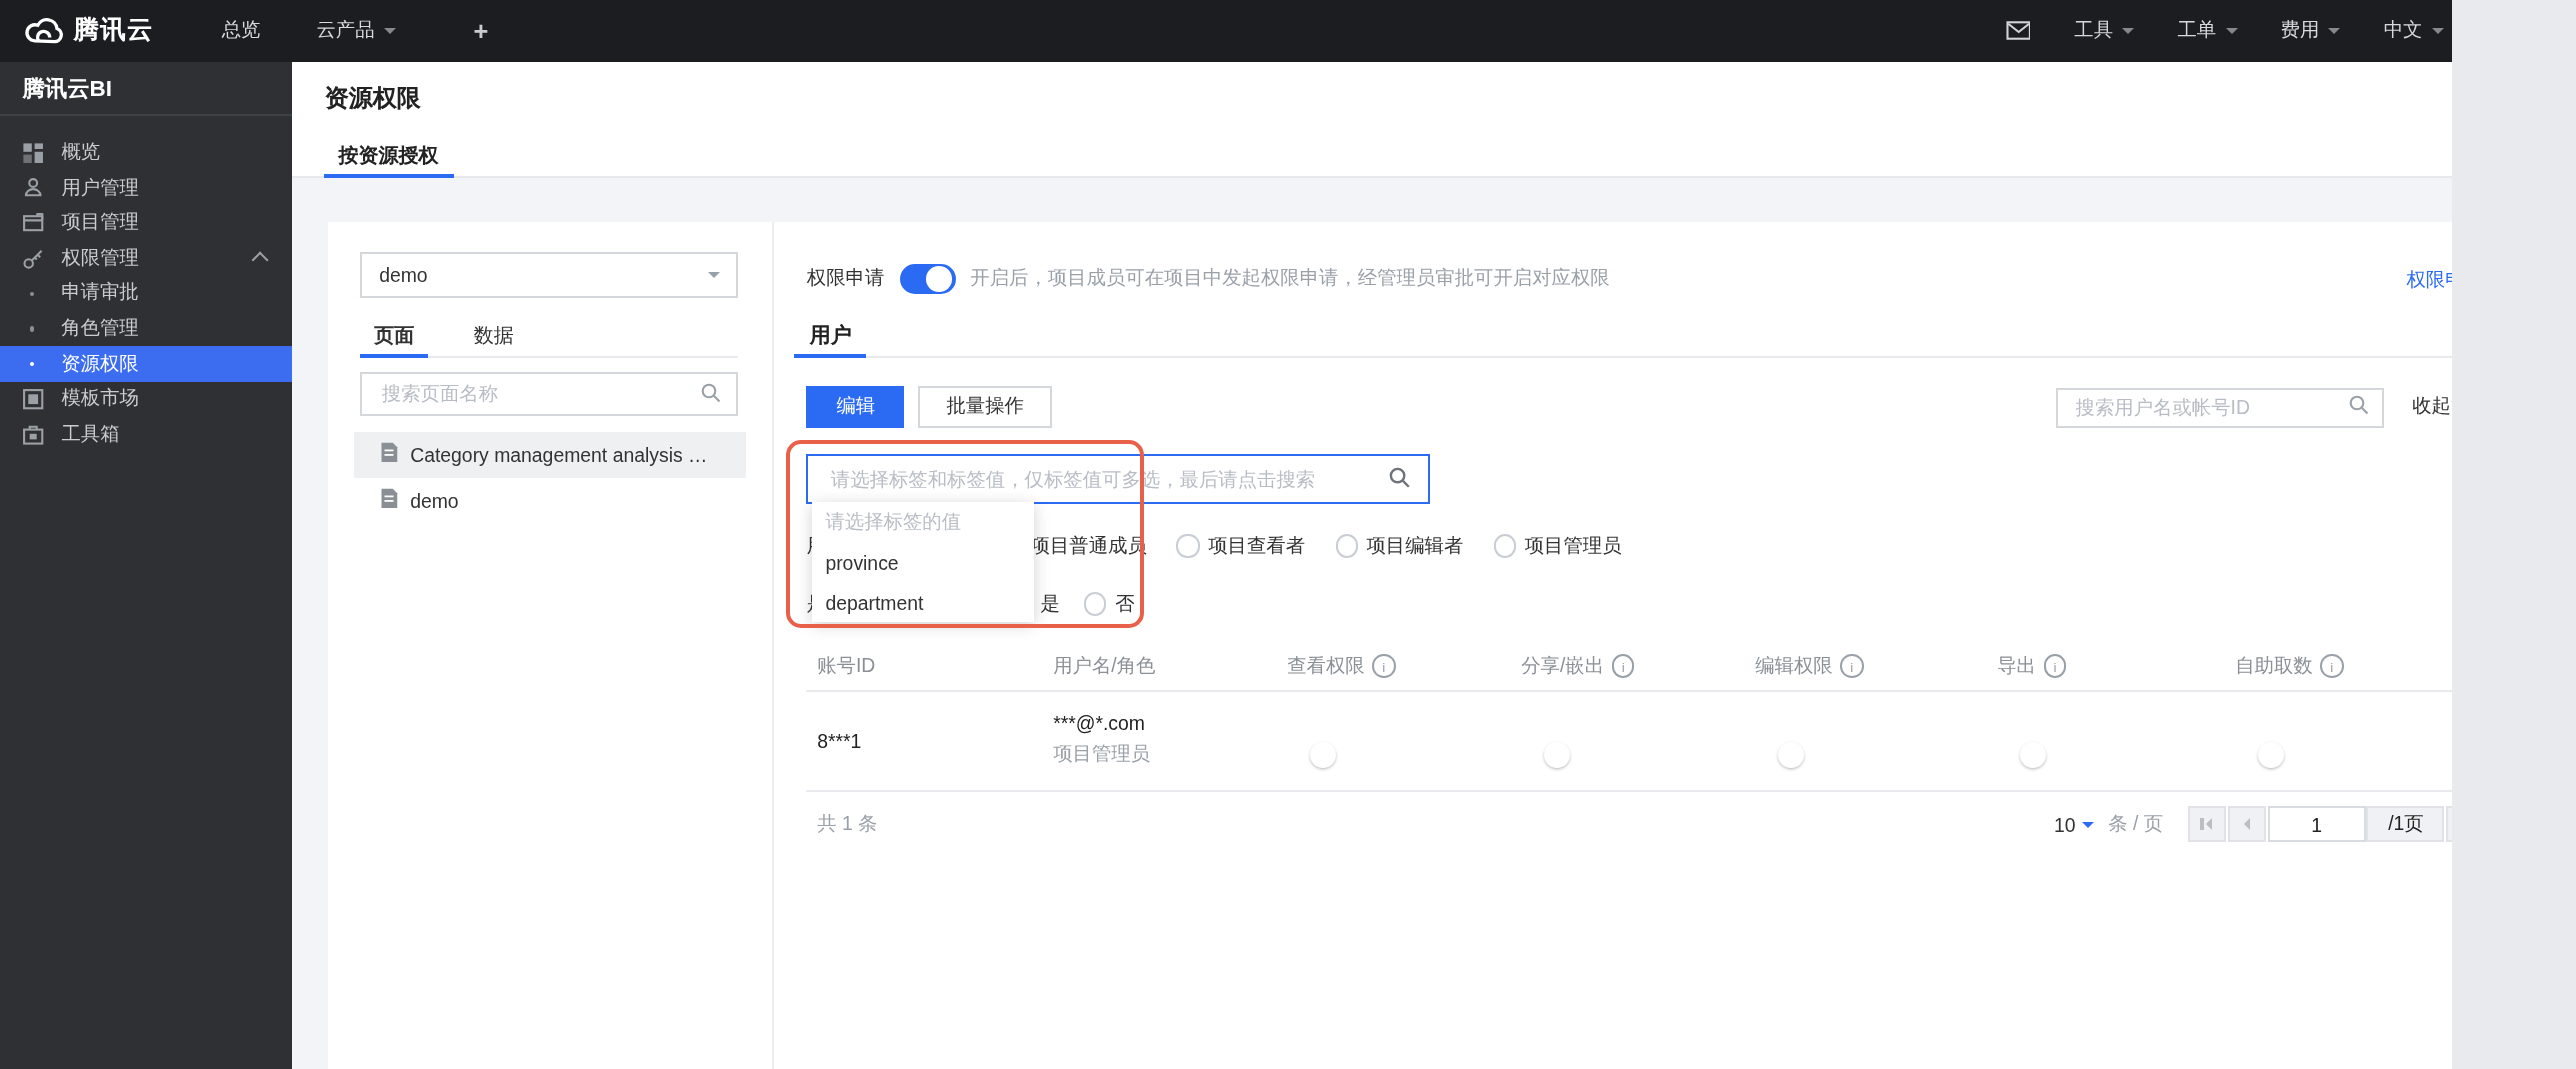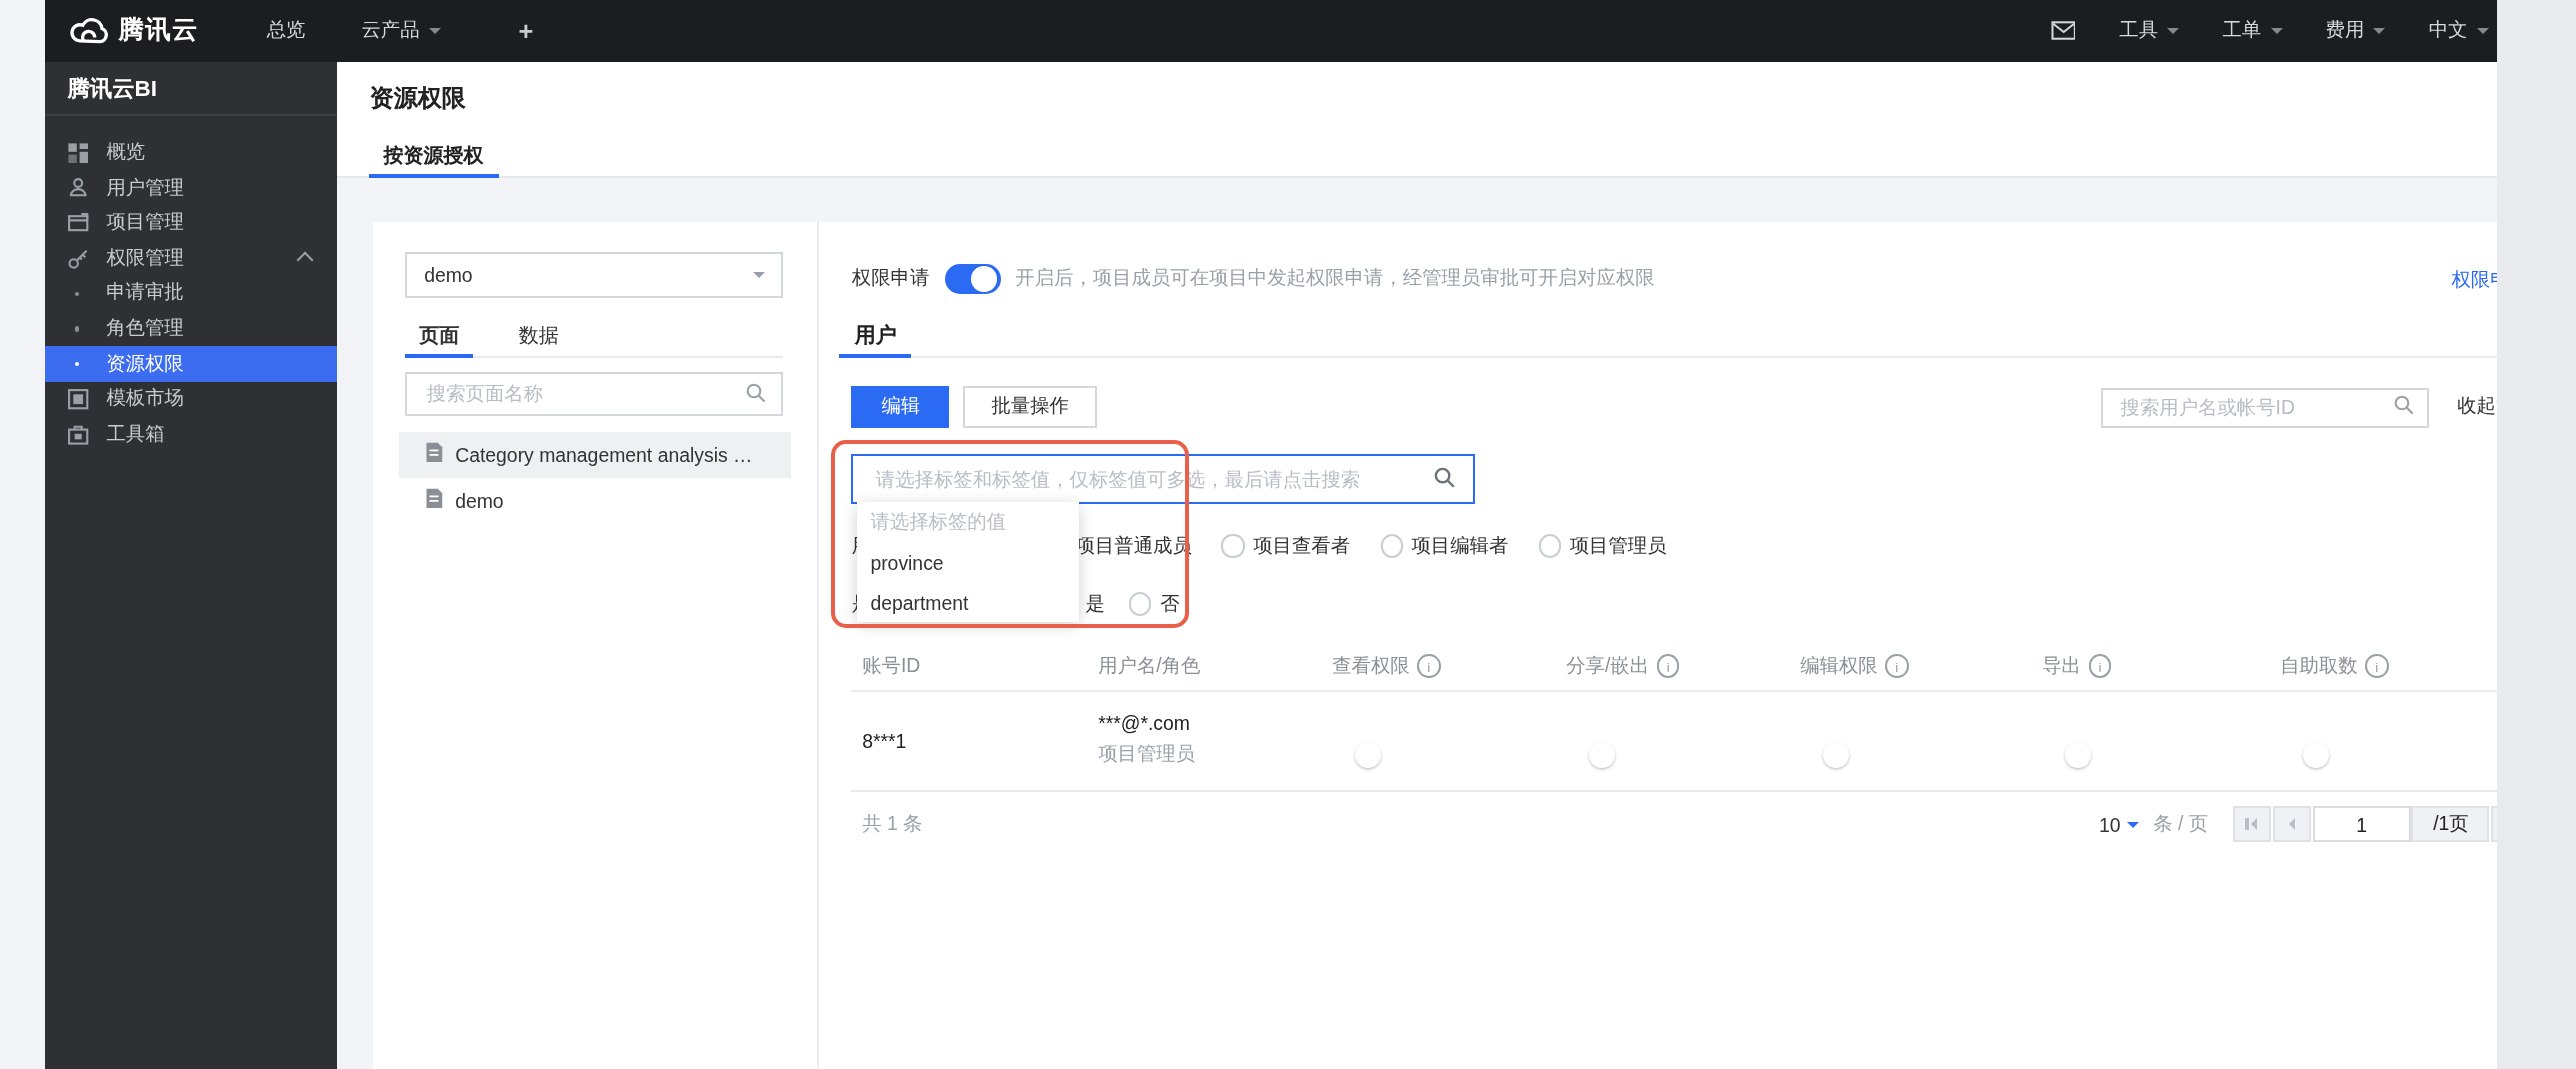--- a/index.html
+++ b/index.html
@@ -1,16 +1,16 @@
 <!DOCTYPE html>
 <html style="font-size:12px"><head>
 <meta charset="utf-8">
 <style>
   html,body{margin:0;padding:0;background:#e9eaee;}
-  .viewport{width:2452px;height:1070px;overflow:hidden;position:relative;background:#f3f4f7;padding-left:45px;}
+  .viewport{width:2452px;height:1070px;overflow:hidden;position:relative;background:#f3f4f7;}
   .stage{width:1288px;height:535px;transform:scale(2);transform-origin:0 0;position:relative;
          font-family:"Liberation Sans","DejaVu Sans",sans-serif;font-size:9.7px;color:#333;}
 
   
   .topbar{position:absolute;top:0;left:0;right:0;height:31px;background:#1c1d20;display:flex;align-items:center;justify-content:space-between;z-index:30;}
   .tb-left{display:flex;align-items:center;height:100%;}
   .logo{display:flex;align-items:center;gap:5.2px;margin-left:10.5px;cursor:pointer;}
   .logo-text{color:#fff;font-size:12.7px;font-weight:bold;letter-spacing:0.7px;}
   .tb-item{color:#d8d9db;font-size:9.7px;display:flex;align-items:center;cursor:pointer;}
   .tb-overview{margin-left:34px;}

